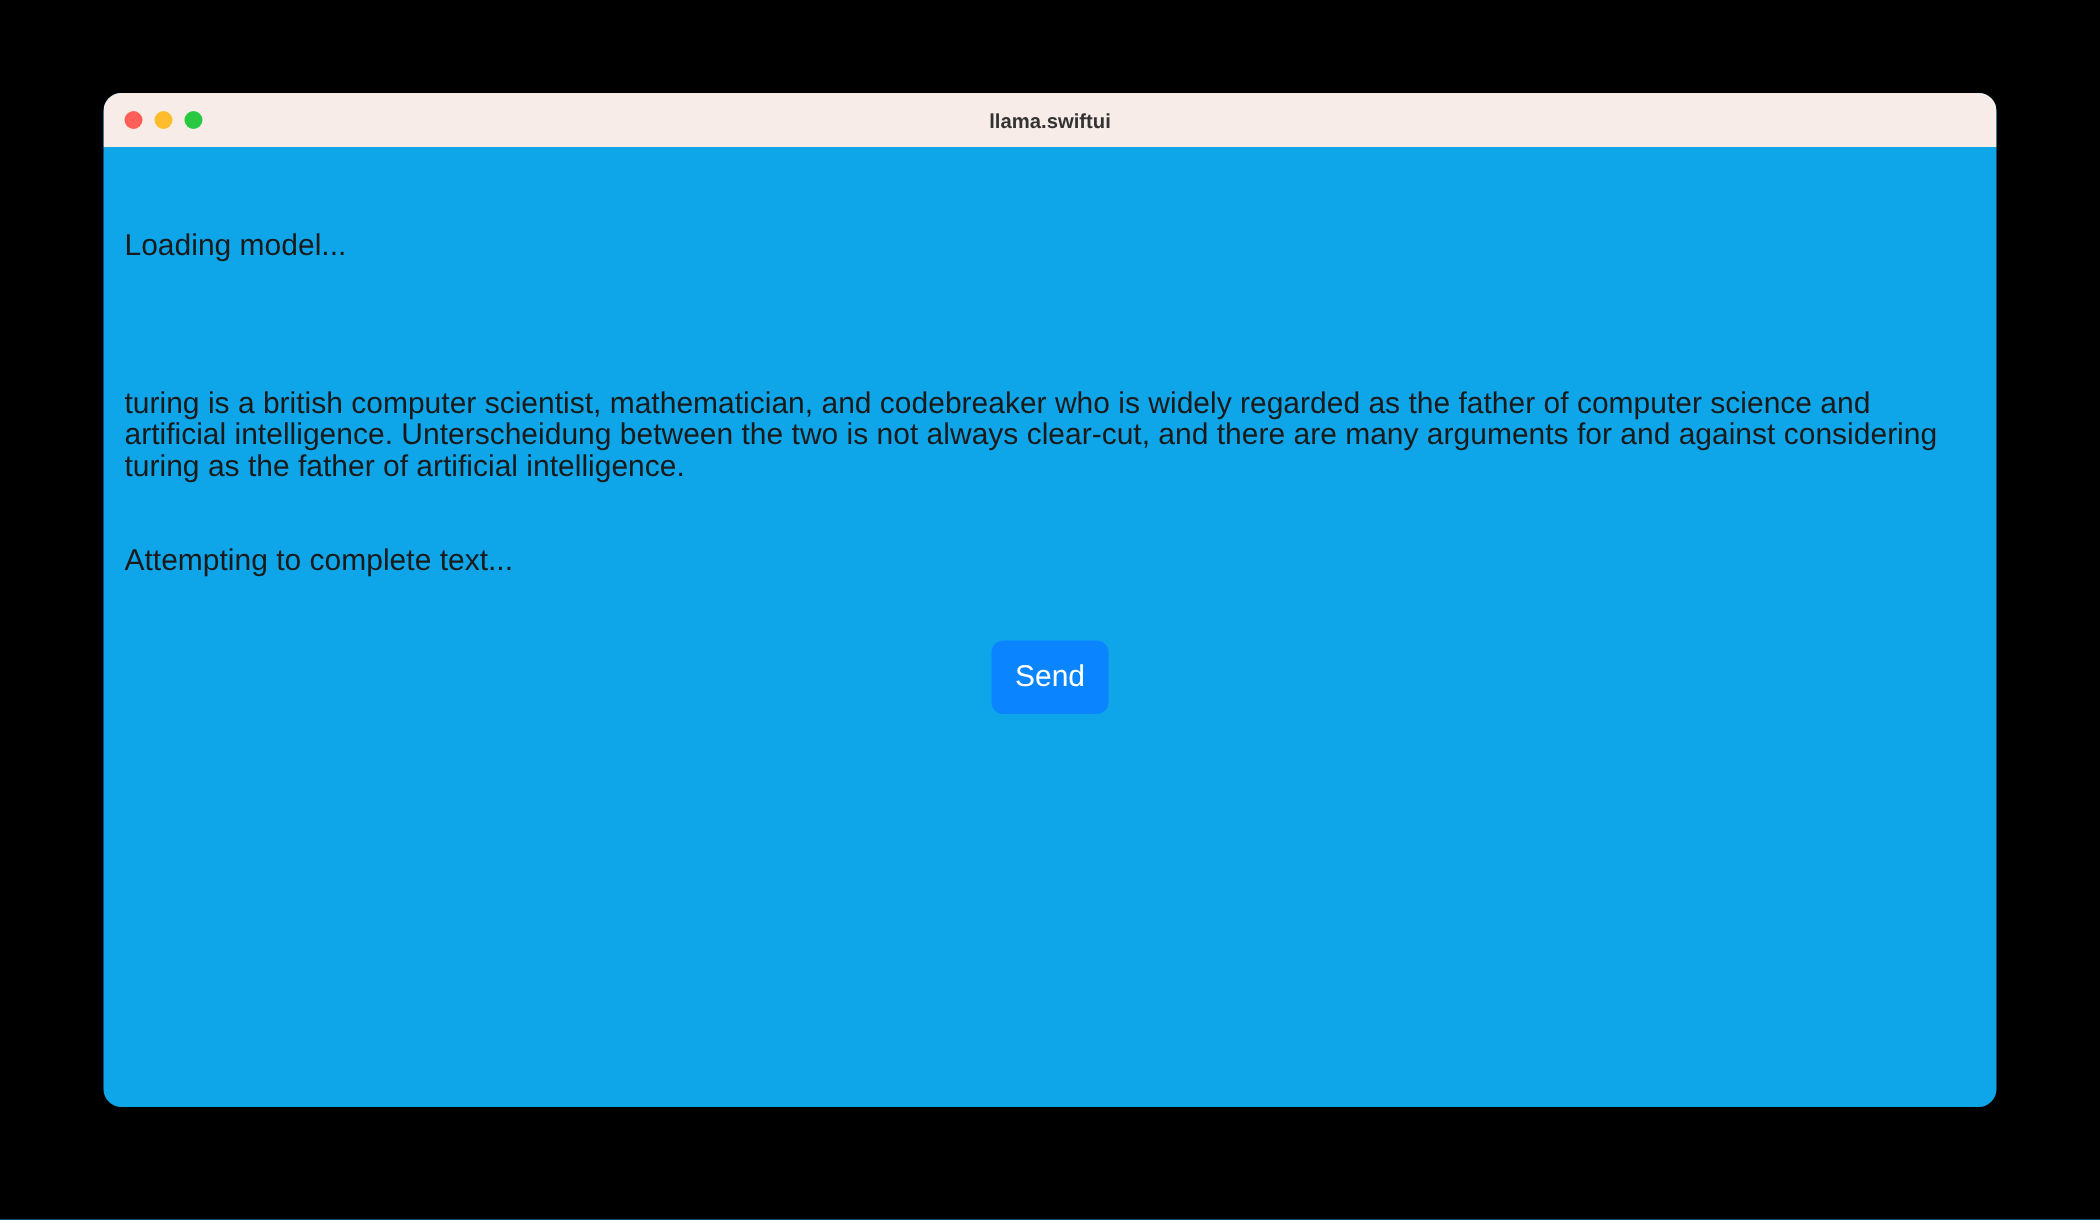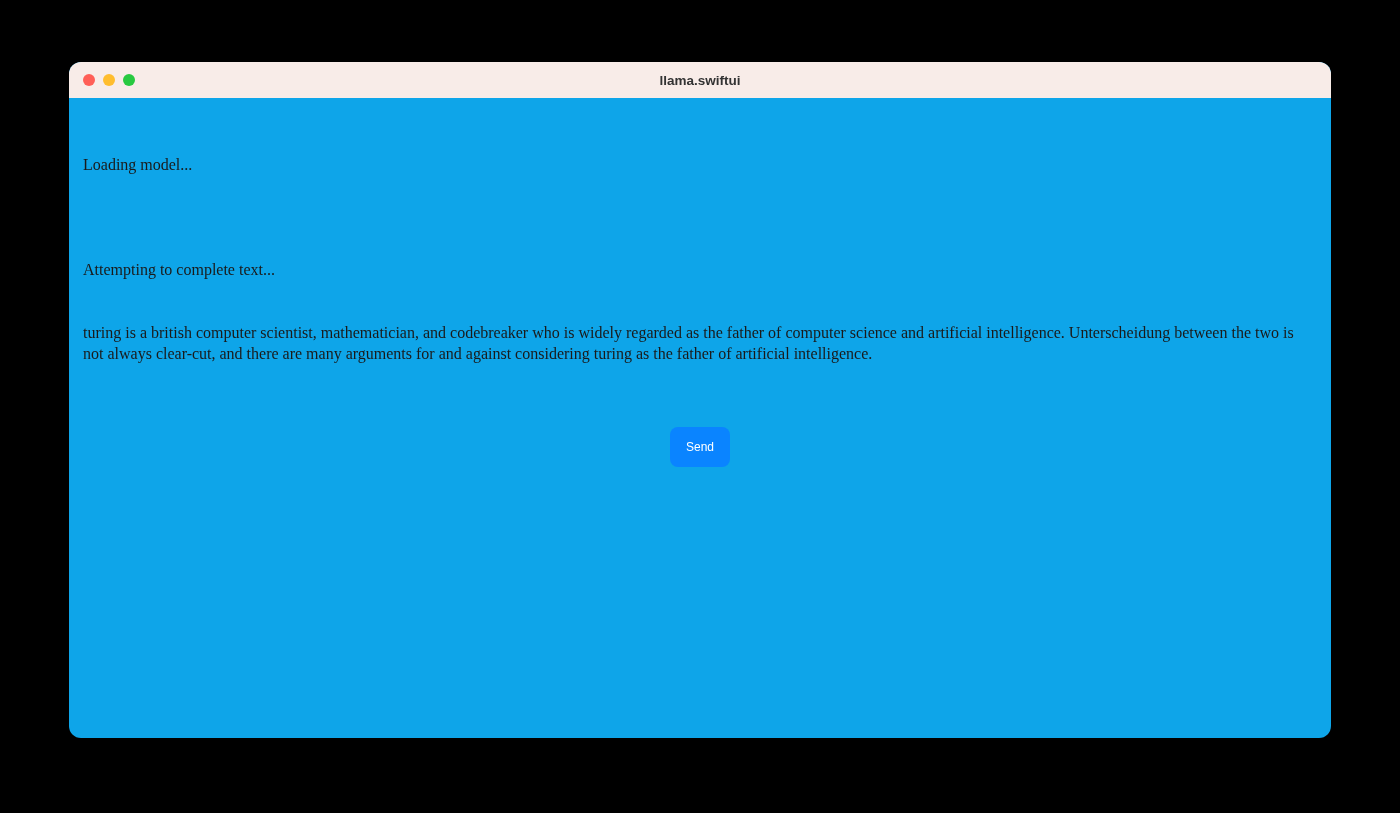--- a/index.html
+++ b/index.html
@@ -59,26 +59,25 @@
       flex: 1;
       display: flex;
       flex-direction: column;
       padding: 14px 14px 16px 14px;
       overflow: hidden;
     }
     .log {
       flex: 0 0 auto;
       height: 307px;
       overflow: hidden;
-      font-size: 16px;
+      font-size: 20px;
       line-height: 21px;
       color: #1a1a1a;
       padding: 0 2px 0 0;
       white-space: pre-wrap;
-      font-family: Liberation Serif, serif;
     }
     .log-line { }
     .input-wrap {
       margin-top: 4px;
       flex-shrink: 0;
     }
     textarea.prompt {
       width: 100%;
       height: 218px;
       resize: none;
@@ -94,21 +93,21 @@
     .button-row {
       display: flex;
       justify-content: center;
       margin-top: 8px;
     }
     .send-btn {
       background: #0a84ff;
       color: #fff;
       border: none;
       border-radius: 8px;
-      font-size: 12px;
+      font-size: 20px;
       padding: 13px 16px;
       cursor: pointer;
     }
   </style>
 </head>
 <body>
 
 <div class="window">
   <div class="titlebar">
     <div class="traffic-lights">
@@ -116,22 +115,22 @@
       <div class="traffic-light tl-min"></div>
       <div class="traffic-light tl-max"></div>
     </div>
     <div class="title">llama.swiftui</div>
   </div>
 
   <div class="content">
     <div class="log">
       <div class="log-line">Loading model...</div>
       <div class="log-line"></div>
+      <div class="log-line">turing is a british computer scientist, mathematician, and codebreaker who is widely regarded as the father of computer science and artificial intelligence. Unterscheidung between the two is not always clear-cut, and there are many arguments for and against considering turing as the father of artificial intelligence.</div>
       <div class="log-line">Attempting to complete text...</div>
-      <div class="log-line">turing is a british computer scientist, mathematician, and codebreaker who is widely regarded as the father of computer science and artificial intelligence. Unterscheidung between the two is not always clear-cut, and there are many arguments for and against considering turing as the father of artificial intelligence.</div>
       
       
       
       
     </div>
 
 
     <div class="button-row">
       <button class="send-btn">Send</button>
     </div>

